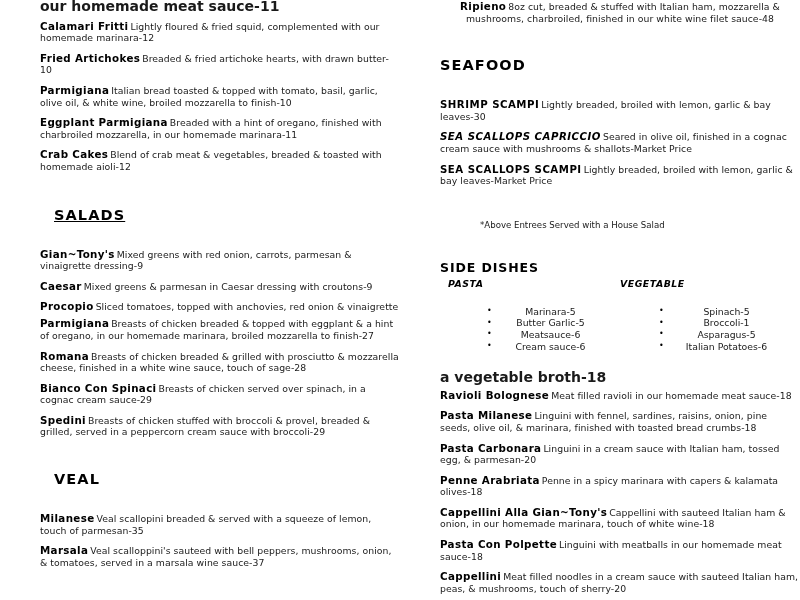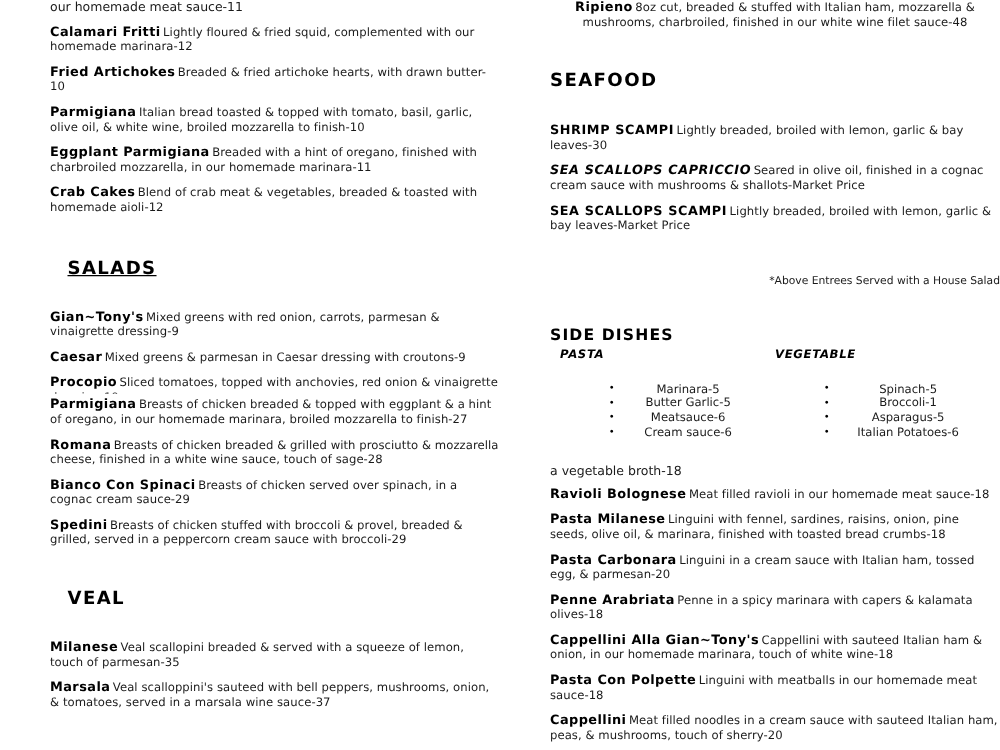--- a/index.html
+++ b/index.html
@@ -64,38 +64,39 @@
   }
   .item .nm.ital { font-style: italic; }
   .item .ds {
     font-size: 9.3px;
     color: #1a1a1a;
     letter-spacing: 0.05px;
   }
 
   
   .orphan-line {
-    font-size: 10px;
+    font-size: 14px;
     line-height: 11.6px;
     color: #1a1a1a;
     margin: 0;
+    font-weight: bold;
   }
 
   
   .clipped-item {
     position: relative;
     max-height: 14px;
     overflow: hidden;
     margin-bottom: 0;
   }
 
   .note {
     font-size: 8.6px;
     color: #1a1a1a;
-    text-align: right;
+    text-align: left;
     margin: 0;
     padding-left: 40px;
   }
 
   
   .side-wrap {
     position: relative;
     margin-top: 4px;
   }
   .side-cols {

